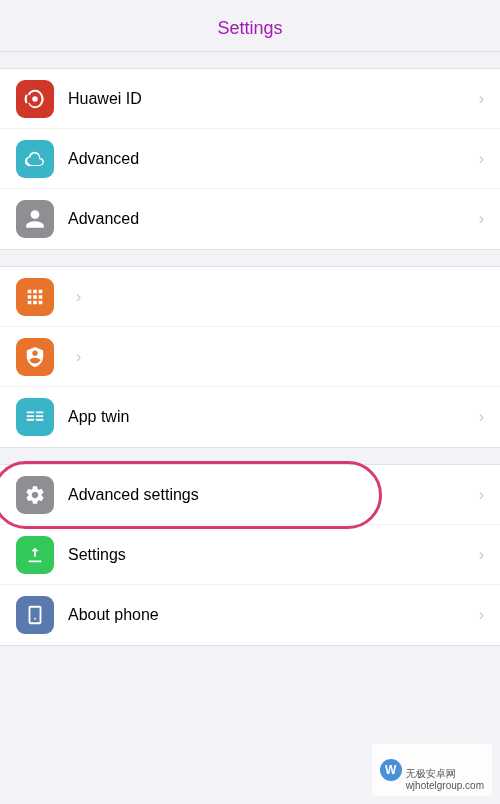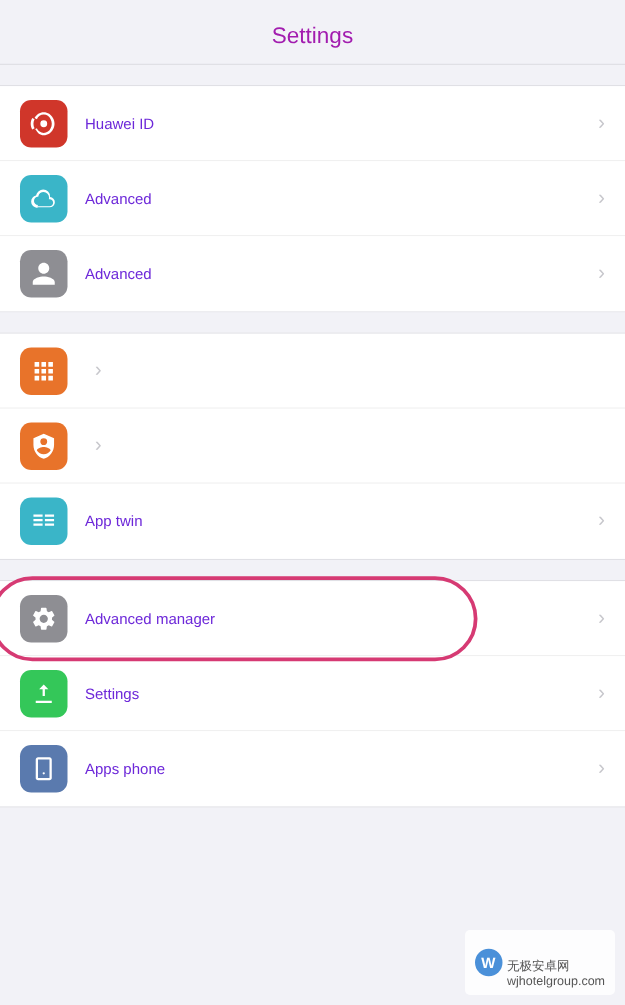--- a/index.html
+++ b/index.html
@@ -97,22 +97,22 @@
     .icon-wrapper.updater-green {
       background: #34c759;
     }
 
     .icon-wrapper.phone-blue {
       background: #5a7aae;
     }
 
     .item-label {
       flex: 1;
-      font-size: 12px;
-      color: #6d28d9;
+      font-size: 16px;
+      color: #000000;
       font-weight: 400;
     }
 
     .chevron {
       color: #c7c7cc;
       font-size: 16px;
       margin-left: 8px;
     }
 
     
@@ -251,41 +251,41 @@
 <div class="section-gap"></div>
 <div class="section">
 
   <div class="list-item advanced-settings-row">
     <div class="circle-annotation"></div>
     <div class="icon-wrapper advanced-gray">
       <svg class="icon-svg" viewBox="0 0 24 24">
         <path d="M19.14 12.94c.04-.3.06-.61.06-.94 0-.32-.02-.64-.07-.94l2.03-1.58c.18-.14.23-.41.12-.61l-1.92-3.32c-.12-.22-.37-.29-.59-.22l-2.39.96c-.5-.38-1.03-.7-1.62-.94l-.36-2.54c-.04-.24-.24-.41-.48-.41h-3.84c-.24 0-.43.17-.47.41l-.36 2.54c-.59.24-1.13.57-1.62.94l-2.39-.96c-.22-.08-.47 0-.59.22L2.74 8.87c-.12.21-.08.47.12.61l2.03 1.58c-.05.3-.09.63-.09.94s.02.64.07.94l-2.03 1.58c-.18.14-.23.41-.12.61l1.92 3.32c.12.22.37.29.59.22l2.39-.96c.5.38 1.03.7 1.62.94l.36 2.54c.05.24.24.41.48.41h3.84c.24 0 .44-.17.47-.41l.36-2.54c.59-.24 1.13-.56 1.62-.94l2.39.96c.22.08.47 0 .59-.22l1.92-3.32c.12-.22.07-.47-.12-.61l-2.01-1.58zM12 15.6c-1.98 0-3.6-1.62-3.6-3.6s1.62-3.6 3.6-3.6 3.6 1.62 3.6 3.6-1.62 3.6-3.6 3.6z"></path>
       </svg>
     </div>
-    <span class="item-label">Advanced manager</span>
+    <span class="item-label">Advanced settings</span>
     <span class="chevron">›</span>
   </div>
 
   <div class="list-item">
     <div class="icon-wrapper updater-green">
       <svg class="icon-svg" viewBox="0 0 24 24">
         <path d="M12 4l-4 4h3v6h2v-6h3l-4-4zm-7 14h14v2H5v-2z"></path>
       </svg>
     </div>
     <span class="item-label">Settings</span>
     <span class="chevron">›</span>
   </div>
 
   <div class="list-item">
     <div class="icon-wrapper phone-blue">
       <svg class="icon-svg" viewBox="0 0 24 24">
         <path d="M7 2h10c1.1 0 2 .9 2 2v16c0 1.1-.9 2-2 2H7c-1.1 0-2-.9-2-2V4c0-1.1.9-2 2-2zm0 2v16h10V4H7zm5 13a1 1 0 100-2 1 1 0 000 2z"></path>
       </svg>
     </div>
-    <span class="item-label">Apps phone</span>
+    <span class="item-label">About phone</span>
     <span class="chevron">›</span>
   </div>
 
 </div>
 
 <div class="watermark">
   <div class="watermark-logo">W</div>
   <div class="watermark-text">
     <div>无极安卓网</div>
     <div>wjhotelgroup.com</div>

